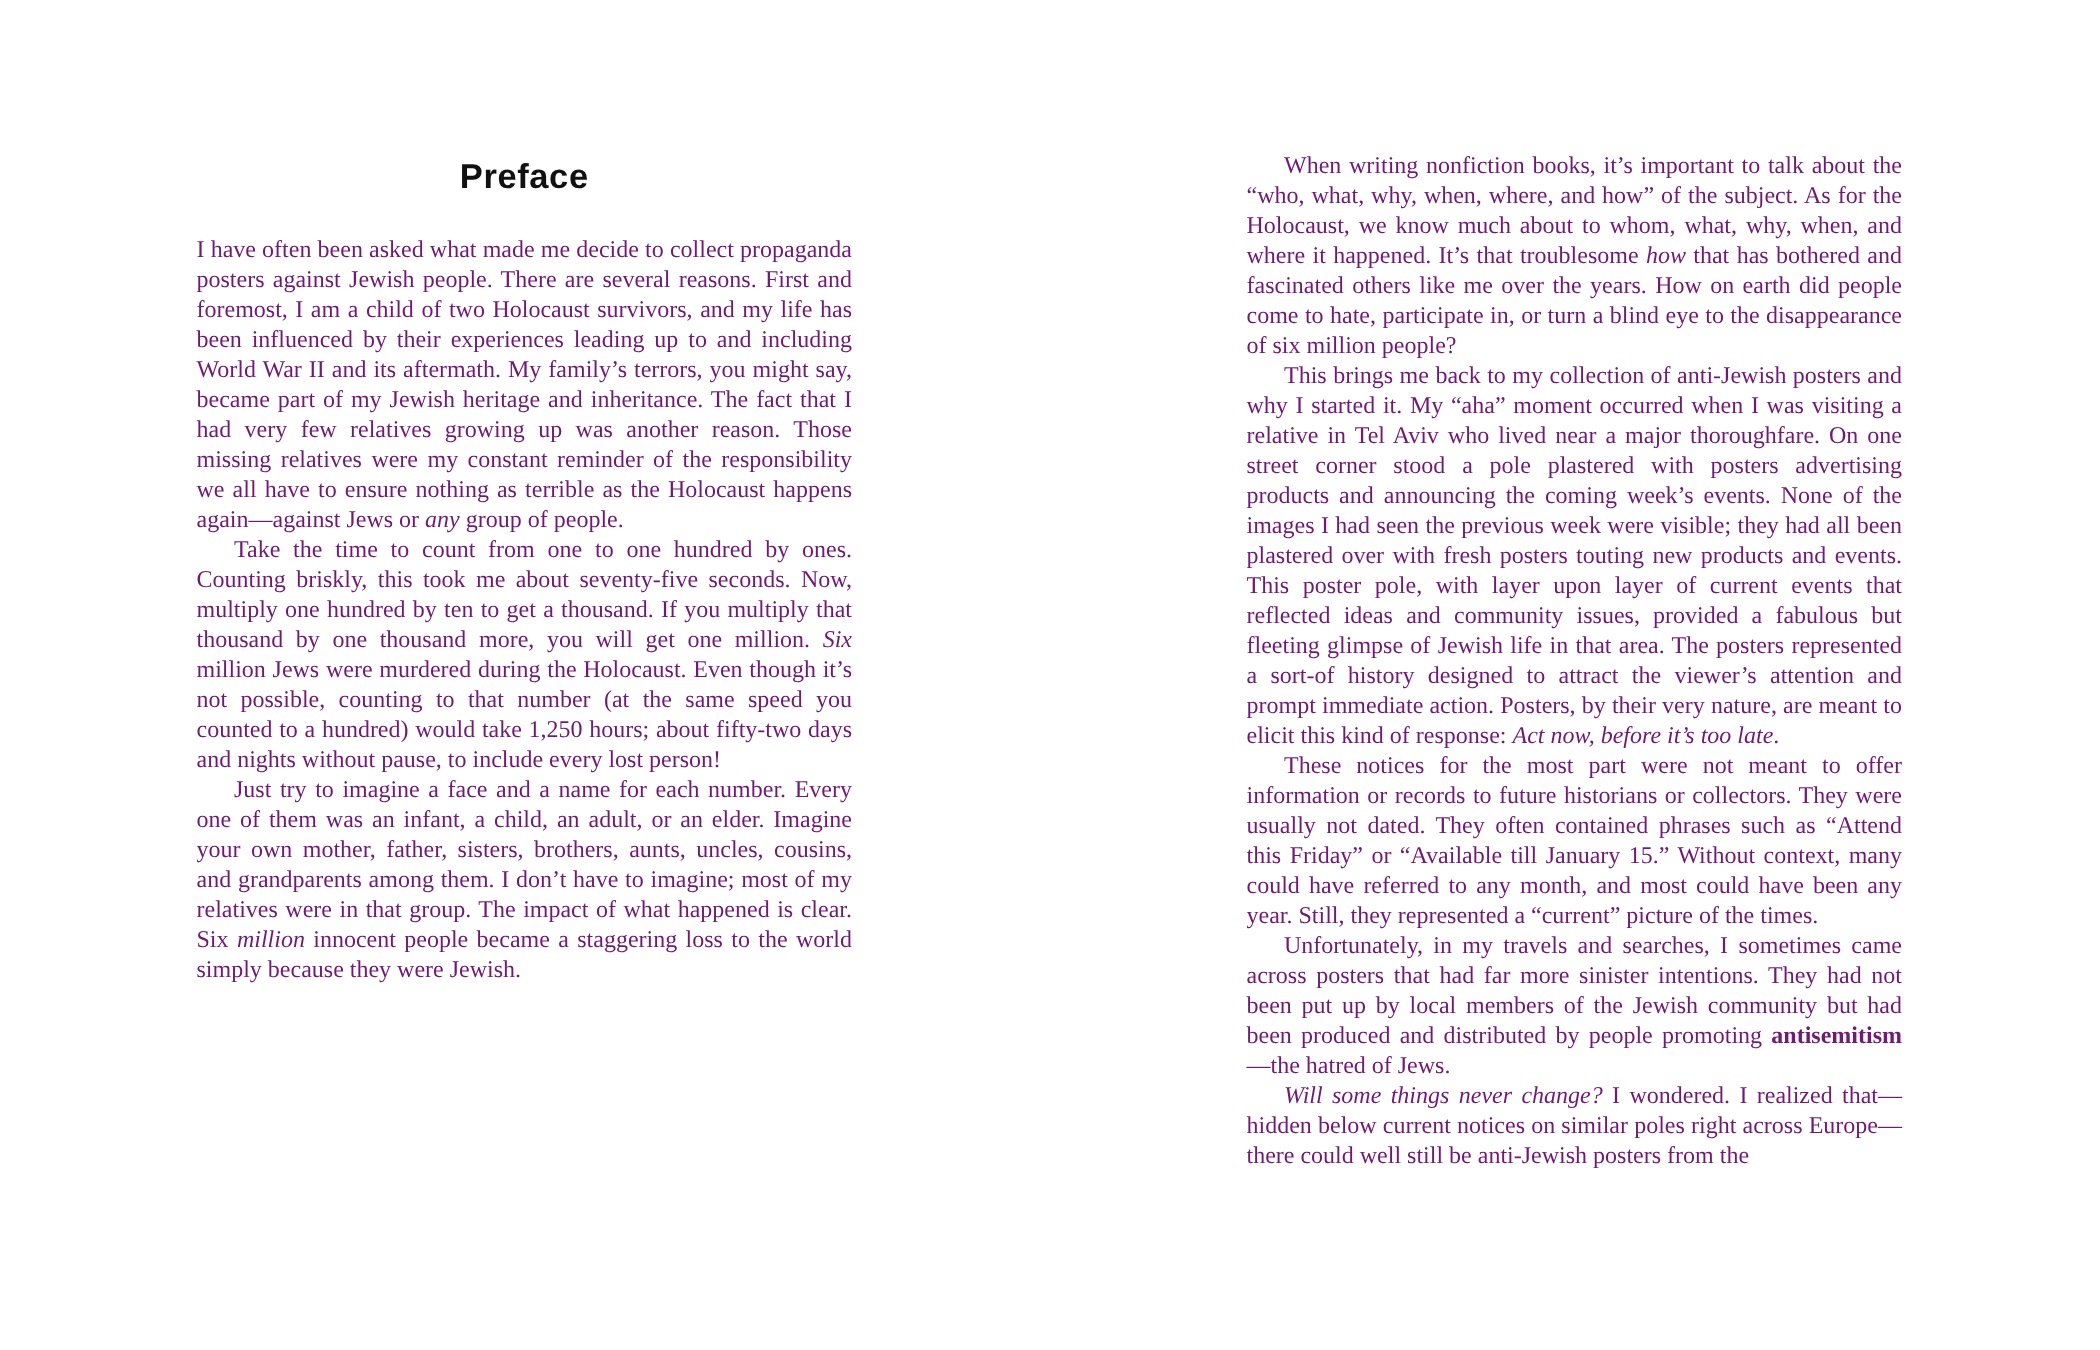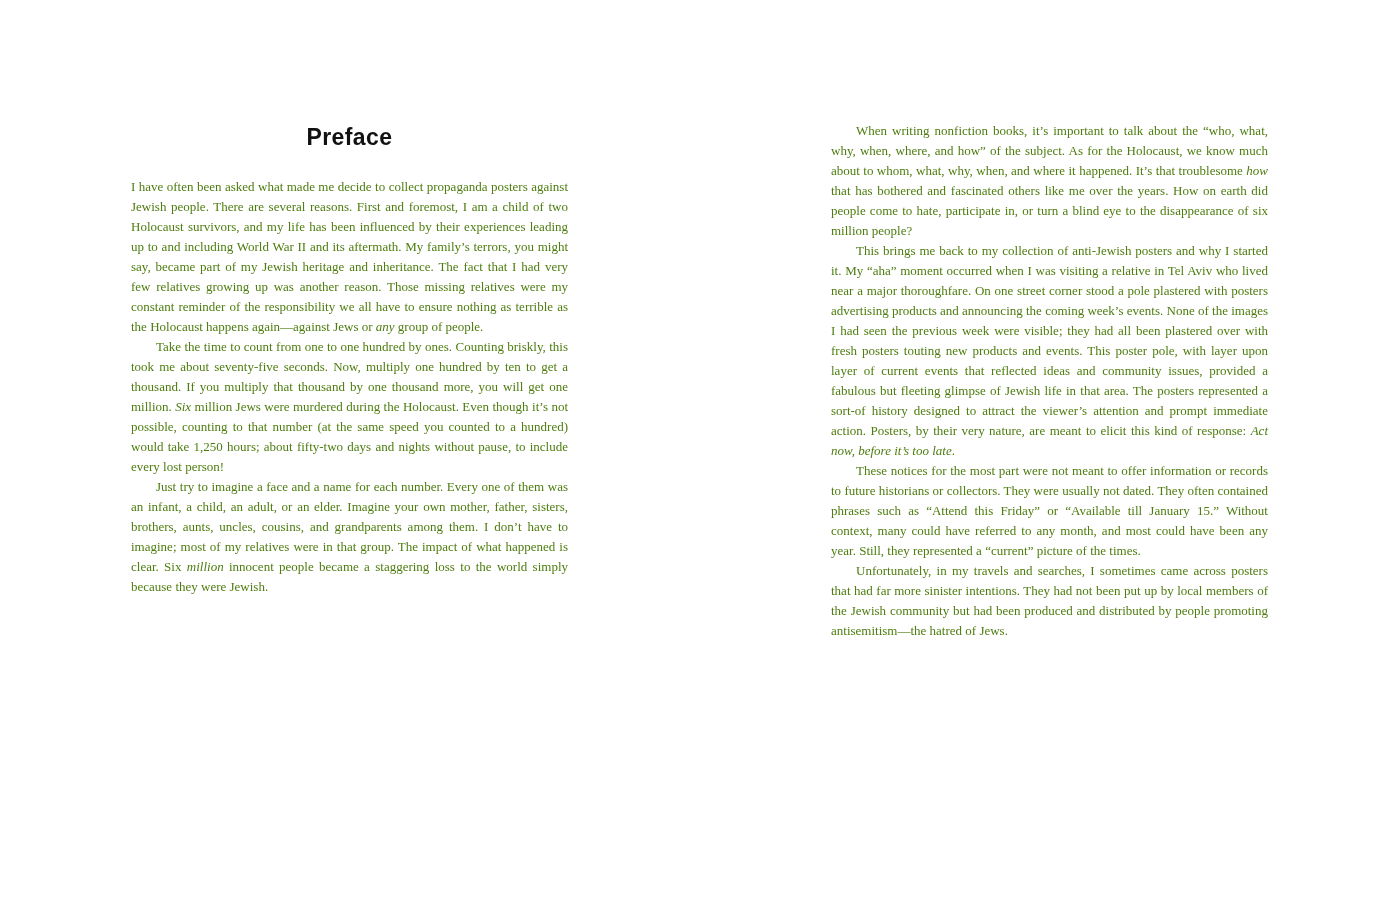--- a/index.html
+++ b/index.html
@@ -4,21 +4,20 @@
 <style>
   html, body { margin: 0; padding: 0; background: #ffffff; }
   .spread {
     position: relative;
     width: 1400px;
     height: 824px;
     background: #ffffff;
     color: #1d1d1d;
     font-family: "Liberation Serif", serif;
     overflow: hidden;
-    margin-top: 20px;
   }
   .chapter-heading {
     position: absolute;
     left: 131px;
     top: 104px;
     width: 437px;
     margin: 0;
     text-align: center;
     font-family: "Liberation Sans", sans-serif;
     font-weight: 700;
@@ -27,61 +26,62 @@
     color: #111111;
   }
   .page-body {
     position: absolute;
     width: 437px;
   }
   .body-left  { left: 131px; top: 157px; }
   .body-right { left: 831px; top: 101px; }
   .para {
     margin: 0;
-    font-size: 13px;
+    font-size: 16px;
     line-height: 20px;
     text-align: justify;
     hyphens: none;
-    color: #4d7c0f;
+    color: #701a75;
   }
   .para.indent { text-indent: 25px; }
   .footer-item {
     position: absolute;
     top: 835px;
     font-family: "Liberation Sans", sans-serif;
     font-weight: 700;
     font-size: 16px;
     color: #111111;
     white-space: nowrap;
   }
   .folio-left    { left: 72px; }
   .title-left    { left: 143px; }
   .title-right   { right: 132px; }
   .folio-right   { right: 72px; }
   .rt-italic { font-style: italic; }
-  .rt-bold   { font-weight: normal; }
+  .rt-bold   { font-weight: bold; }
 </style>
 </head>
 <body>
 
 <div class="spread">
 
   <h1 class="chapter-heading">Preface</h1>
 
   <div class="page-body body-left">
       <p class="para">I have often been asked what made me decide to collect propaganda posters against Jewish people. There are several reasons. First and foremost, I am a child of two Holocaust survivors, and my life has been influenced by their experiences leading up to and including World War II and its aftermath. My family’s terrors, you might say, became part of my Jewish heritage and inheritance. The fact that I had very few relatives growing up was another reason. Those missing relatives were my constant reminder of the responsibility we all have to ensure nothing as terrible as the Holocaust happens again—against Jews or <span class="rt-italic">any</span> group of people.</p>
       <p class="para indent">Take the time to count from one to one hundred by ones. Counting briskly, this took me about seventy-five seconds. Now, multiply one hundred by ten to get a thousand. If you multiply that thousand by one thousand more, you will get one million. <span class="rt-italic">Six</span> million Jews were murdered during the Holocaust. Even though it’s not possible, counting to that number (at the same speed you counted to a hundred) would take 1,250 hours; about fifty-two days and nights without pause, to include every lost person!</p>
       <p class="para indent">Just try to imagine a face and a name for each number. Every one of them was an infant, a child, an adult, or an elder. Imagine your own mother, father, sisters, brothers, aunts, uncles, cousins, and grandparents among them. I don’t have to imagine; most of my relatives were in that group. The impact of what happened is clear. Six <span class="rt-italic">million</span> innocent people became a staggering loss to the world simply because they were Jewish.</p>
     </div>
 
   <div class="page-body body-right">
       <p class="para indent">When writing nonfiction books, it’s important to talk about the “who, what, why, when, where, and how” of the subject. As for the Holocaust, we know much about to whom, what, why, when, and where it happened. It’s that troublesome <span class="rt-italic">how</span> that has bothered and fascinated others like me over the years. How on earth did people come to hate, participate in, or turn a blind eye to the disappearance of six million people?</p>
       <p class="para indent">This brings me back to my collection of anti-Jewish posters and why I started it. My “aha” moment occurred when I was visiting a relative in Tel Aviv who lived near a major thoroughfare. On one street corner stood a pole plastered with posters advertising products and announcing the coming week’s events. None of the images I had seen the previous week were visible; they had all been plastered over with fresh posters touting new products and events. This poster pole, with layer upon layer of current events that reflected ideas and community issues, provided a fabulous but fleeting glimpse of Jewish life in that area. The posters represented a sort-of history designed to attract the viewer’s attention and prompt immediate action. Posters, by their very nature, are meant to elicit this kind of response: <span class="rt-italic">Act now, before it’s too late</span>.</p>
       <p class="para indent">These notices for the most part were not meant to offer information or records to future historians or collectors. They were usually not dated. They often contained phrases such as “Attend this Friday” or “Available till January 15.” Without context, many could have referred to any month, and most could have been any year. Still, they represented a “current” picture of the times.</p>
       <p class="para indent">Unfortunately, in my travels and searches, I sometimes came across posters that had far more sinister intentions. They had not been put up by local members of the Jewish community but had been produced and distributed by people promoting <span class="rt-bold">antisemitism</span>—the hatred of Jews.</p>
+      <p class="para indent"><span class="rt-italic">Will some things never change?</span> I wondered. I realized that—hidden below current notices on similar poles right across Europe—there could well still be anti-Jewish posters from the</p>
     </div>
 
   <span class="footer-item folio-left">2</span>
 
   <span class="footer-item title-left">Can Posters Kill?</span>
 
   <span class="footer-item title-right">Preface</span>
 
   <span class="footer-item folio-right">3</span>
 

